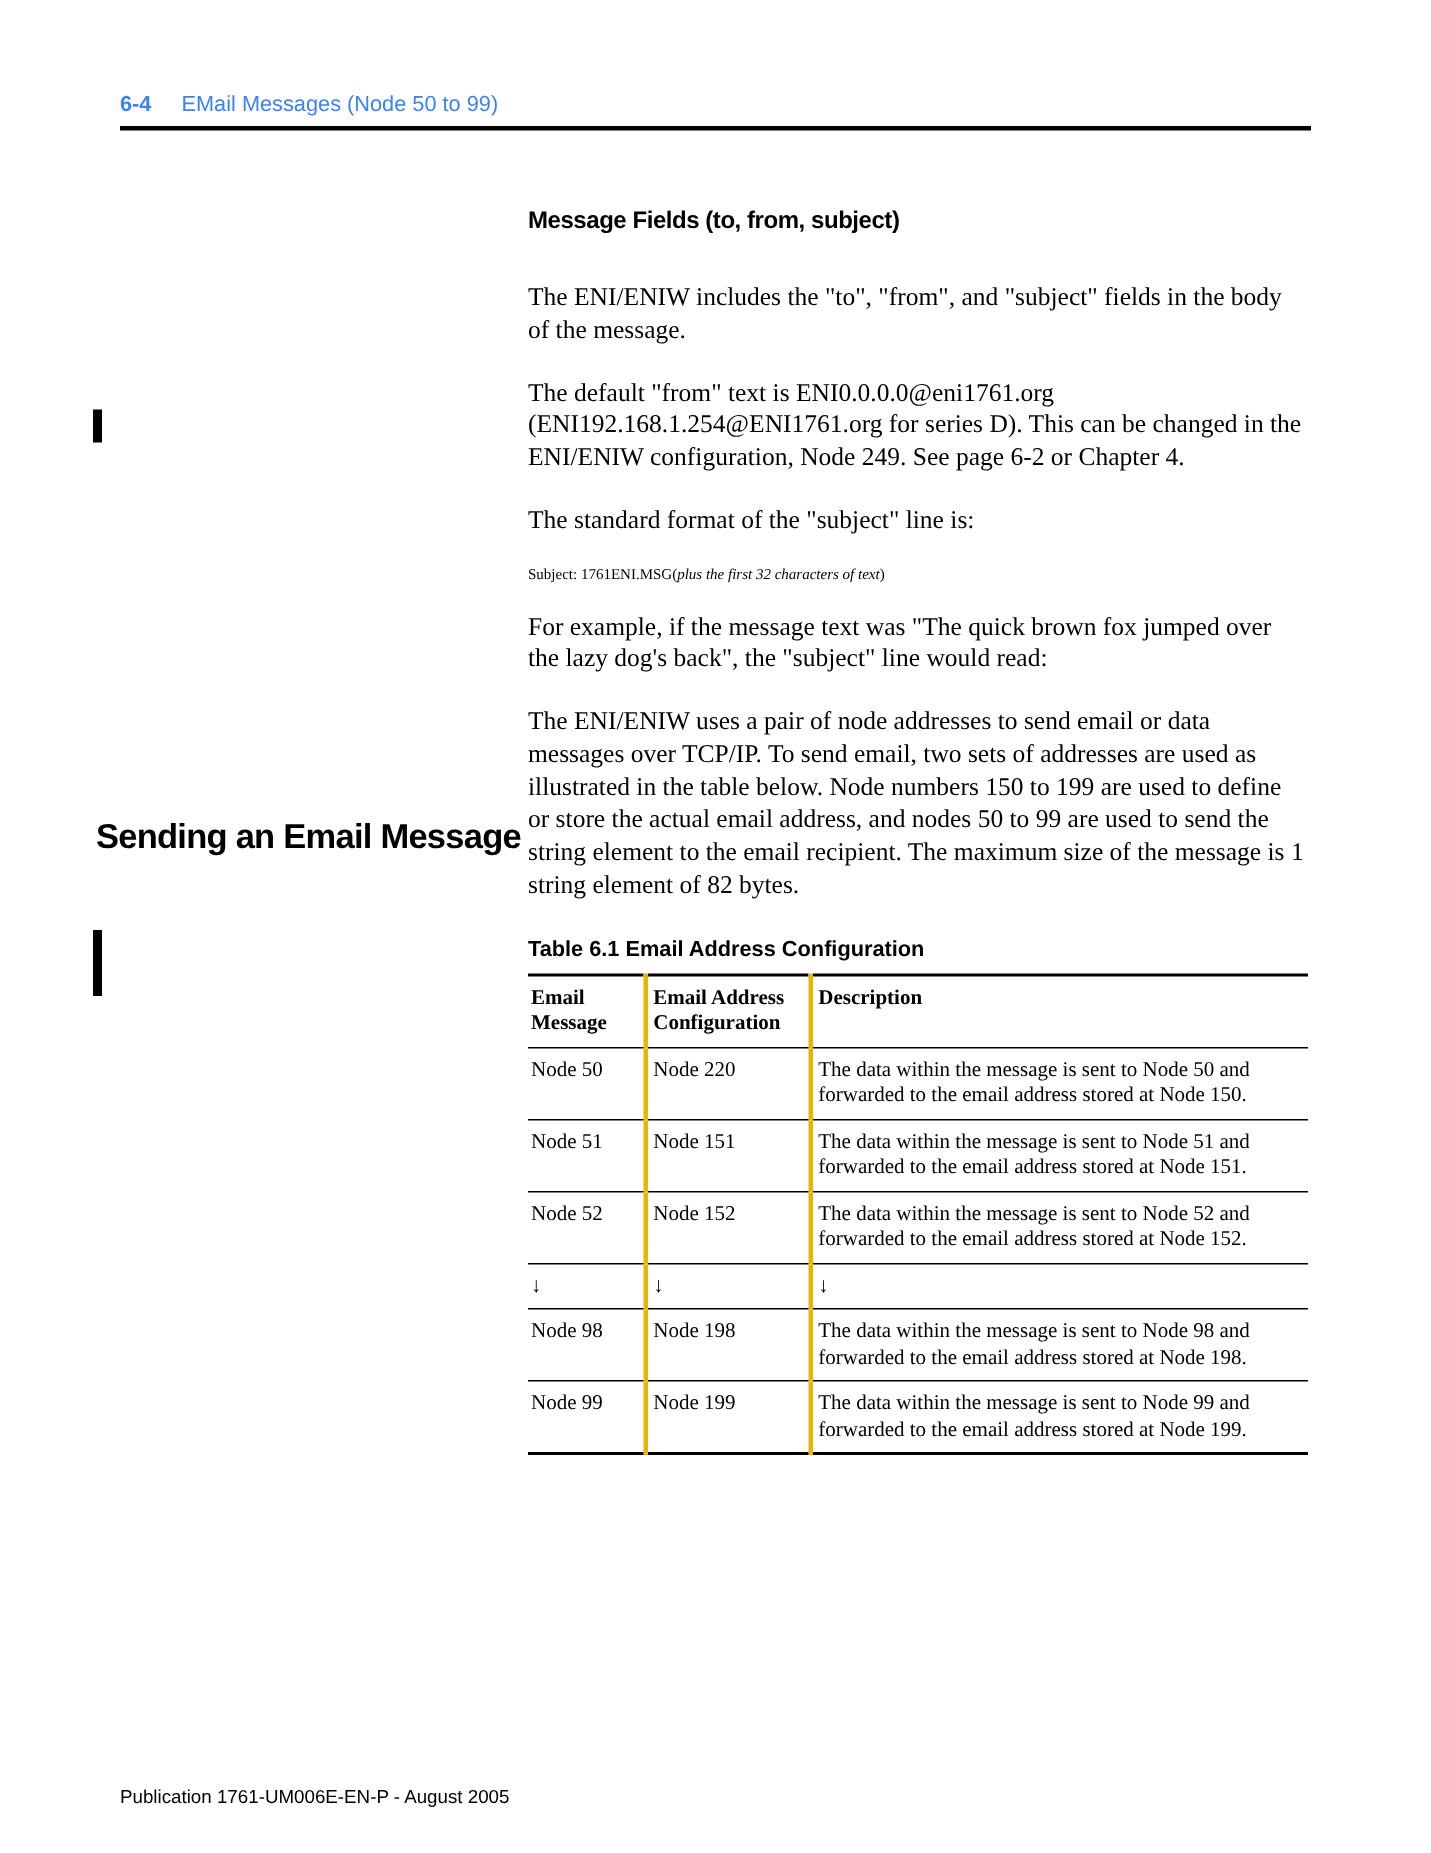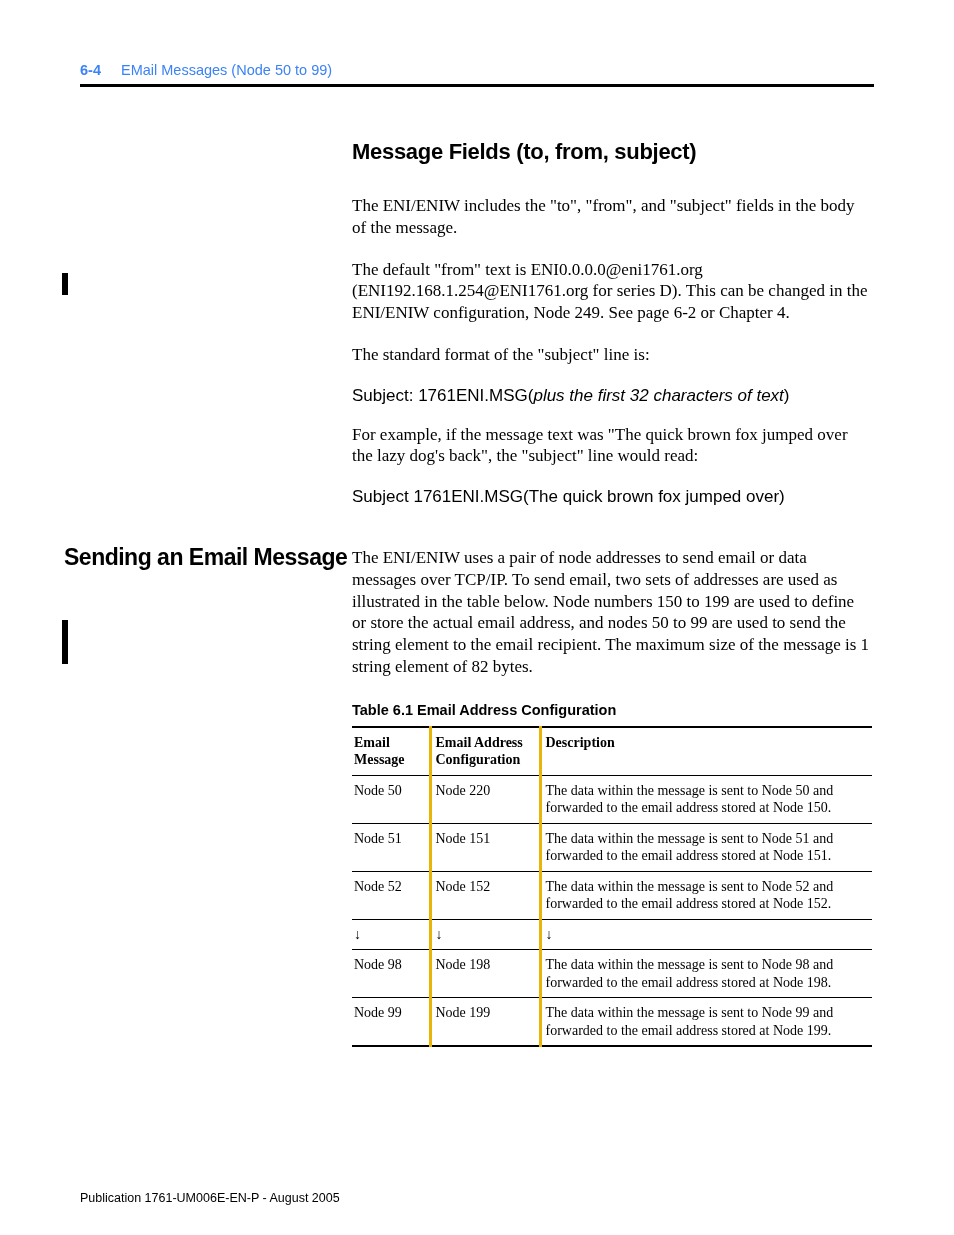--- a/index.html
+++ b/index.html
@@ -31,34 +31,34 @@
   .header-page-num { font-weight: bold; margin-right: 20px; }
   .header-title { font-weight: normal; }
   .rule-thick { border: none; border-top: 3px solid #000; margin: 0; }
   .content {
     margin-left: 272px; 
     margin-top: 52px;
   }
   .h2 {
     font-family: Helvetica, Arial, sans-serif;
     font-weight: bold;
-    font-size: 22px;
+    font-size: 16px;
     margin: 12px 0 30px 0;
     letter-spacing: -0.3px;
   }
   .body-p {
     font-family: "ITC Garamond", Garamond, "Times New Roman", serif;
     font-size: 17px;
     line-height: 1.28;
     margin: 0 0 20px 0;
     max-width: 520px;
   }
   .small-sans {
-    font-family: Liberation Sans, sans-serif;
-    font-size: 17px;
+    font-family: Liberation Serif, serif;
+    font-size: 10px;
     margin: 0 0 18px 0;
   }
   .small-sans .italic { font-style: italic; }
   
   .side-heading {
     position: absolute;
     left: 64px;
     font-family: Helvetica, Arial, sans-serif;
     font-weight: bold;
     font-size: 23px;
@@ -130,21 +130,20 @@
     <p class="body-p">The ENI/ENIW includes the "to", "from", and "subject" fields in the body of the message.</p>
     <p class="body-p">The default "from" text is ENI0.0.0.0@eni1761.org (ENI192.168.1.254@ENI1761.org for series D). This can be changed in the ENI/ENIW configuration, Node 249. See page 6-2 or Chapter 4.</p>
     <p class="body-p">The standard format of the "subject" line is:</p>
 
     <p class="small-sans">
       <span>Subject: 1761ENI.MSG(</span><span class="italic">plus the first 32 characters of text</span><span>)</span>
     </p>
 
     <p class="body-p">For example, if the message text was "The quick brown fox jumped over the lazy dog's back", the "subject" line would read:</p>
 
-    <p class="small-sans" style="margin-bottom:40px;">Subject 1761ENI.MSG(The quick brown fox jumped over)</p>
   </div>
 
   <div class="side-heading" style="top:544px;">Sending an Email Message</div>
 
   <div class="content" style="margin-top:0;">
     <p class="body-p">The ENI/ENIW uses a pair of node addresses to send email or data messages over TCP/IP. To send email, two sets of addresses are used as illustrated in the table below. Node numbers 150 to 199 are used to define or store the actual email address, and nodes 50 to 99 are used to send the string element to the email recipient. The maximum size of the message is 1 string element of 82 bytes.</p>
 
     <div class="tbl-caption">Table 6.1 Email Address Configuration</div>
 
     <table class="data">

